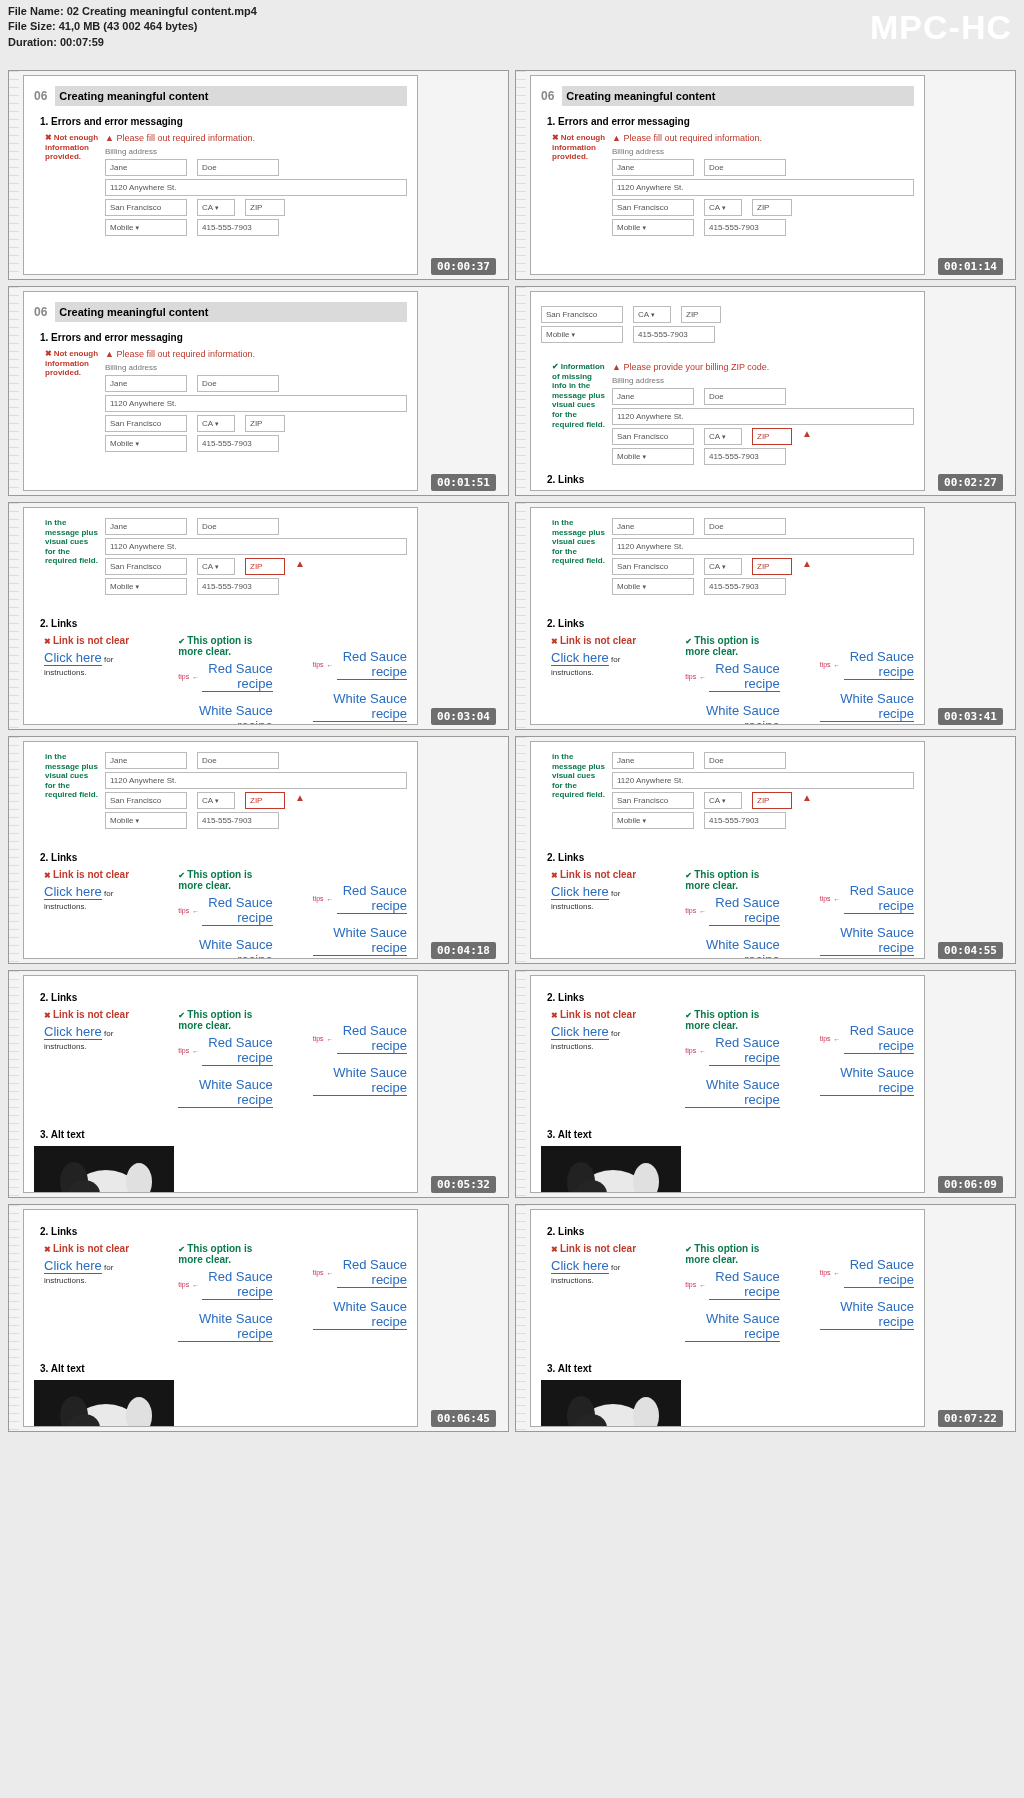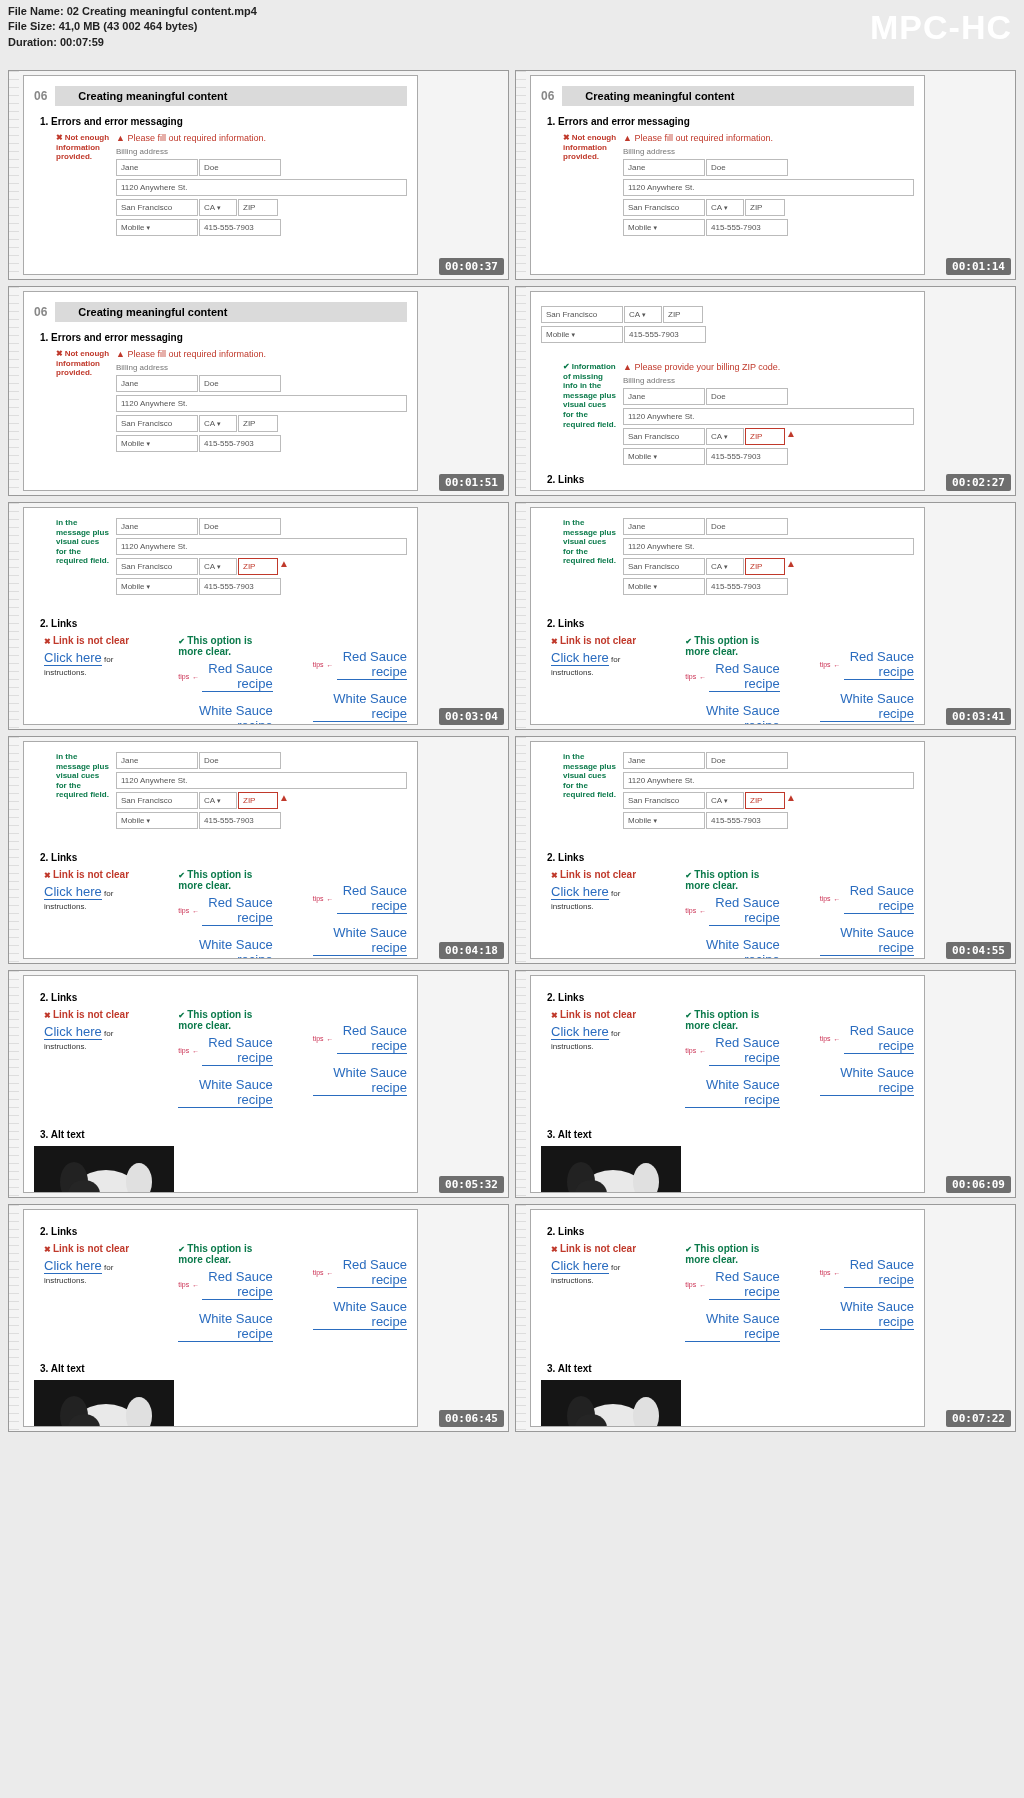--- a/index.html
+++ b/index.html
@@ -5,35 +5,35 @@
 *{box-sizing:border-box;margin:0;padding:0}
 body{font-family:Arial,Helvetica,sans-serif;font-size:10px;background:#ebebeb;width:1024px}
 .hdr{padding:4px 8px;position:relative;height:66px}
 .hdr-info{font-size:11px;font-weight:bold;line-height:1.4;color:#222}
 .wm{position:absolute;right:12px;top:8px;font-size:34px;font-weight:bold;color:#fff;letter-spacing:1px;font-family:Arial,sans-serif}
 .grid{display:grid;grid-template-columns:1fr 1fr;gap:6px;padding:4px 8px}
 .cell{background:#f4f4f4;border:1px solid #999;position:relative;height:210px;overflow:hidden;padding:4px}
 .cell.tall{height:228px}
 .page{background:#fff;border:1px solid #aaa;width:395px;height:100%;margin-left:10px;padding:10px 10px 6px;position:relative;overflow:hidden}
 .rulebar{position:absolute;left:0;top:0;bottom:0;width:10px;background:repeating-linear-gradient(to bottom,#ddd 0,#ddd 1px,#f4f4f4 1px,#f4f4f4 8px)}
-.ts{position:absolute;right:4px;bottom:4px;background:rgba(0,0,0,.55);color:#fff;font-size:11px;font-weight:bold;padding:2px 6px;border-radius:2px;font-family:monospace}
+.ts{position:absolute;right:12px;bottom:4px;background:rgba(0,0,0,.55);color:#fff;font-size:11px;font-weight:bold;padding:2px 6px;border-radius:2px;font-family:monospace}
 .titlebar{display:flex;align-items:center;gap:8px;margin-bottom:10px}
 .tnum{font-size:12px;color:#888;font-weight:bold}
-.ttxt{background:#dadada;padding:4px 23px;font-size:11px;font-weight:bold;flex:1}
+.ttxt{background:#dadada;padding:4px 4px;font-size:11px;font-weight:bold;flex:1}
 .sec{font-size:10px;font-weight:bold;margin:6px 0 6px 6px}
-.row{display:flex;align-items:flex-start;gap:6px;margin-left:22px}
+.row{display:flex;align-items:flex-start;gap:6px;margin-left:11px}
 .note{font-size:8px;color:#c0392b;font-weight:bold;width:54px;line-height:1.2}
 .noteg{font-size:8px;color:#0b7a4b;font-weight:bold;width:54px;line-height:1.2}
 .xicn::before{content:"✖";color:#c0392b;font-size:8px;margin-right:2px}
 .vicn::before{content:"✔";color:#0b7a4b;font-size:8px;margin-right:2px}
 .form{flex:1}
 .err{color:#c0392b;font-size:9px;margin-bottom:4px}
 .err::before{content:"▲ ";color:#c0392b}
 .lbl{font-size:8px;color:#777;margin-bottom:3px}
-.frow{display:flex;gap:1px;margin-bottom:3px}
+.frow{display:flex;gap:10px;margin-bottom:3px}
 .inp{border:1px solid #bbb;padding:3px 4px;font-size:8px;color:#555;background:#fff}
 .inp.w1{flex:1}
 .inp.w2{width:82px}
 .inp.w3{width:38px}
 .inp.w4{width:40px}
 .inp.werr{border-color:#c0392b;color:#c0392b}
 .sel::after{content:" ▾";color:#555;font-size:7px}
 .warn{color:#c0392b;font-size:10px}
 .lrow{display:flex;gap:40px;margin-top:4px;margin-left:10px}
 .lc{flex:1}

